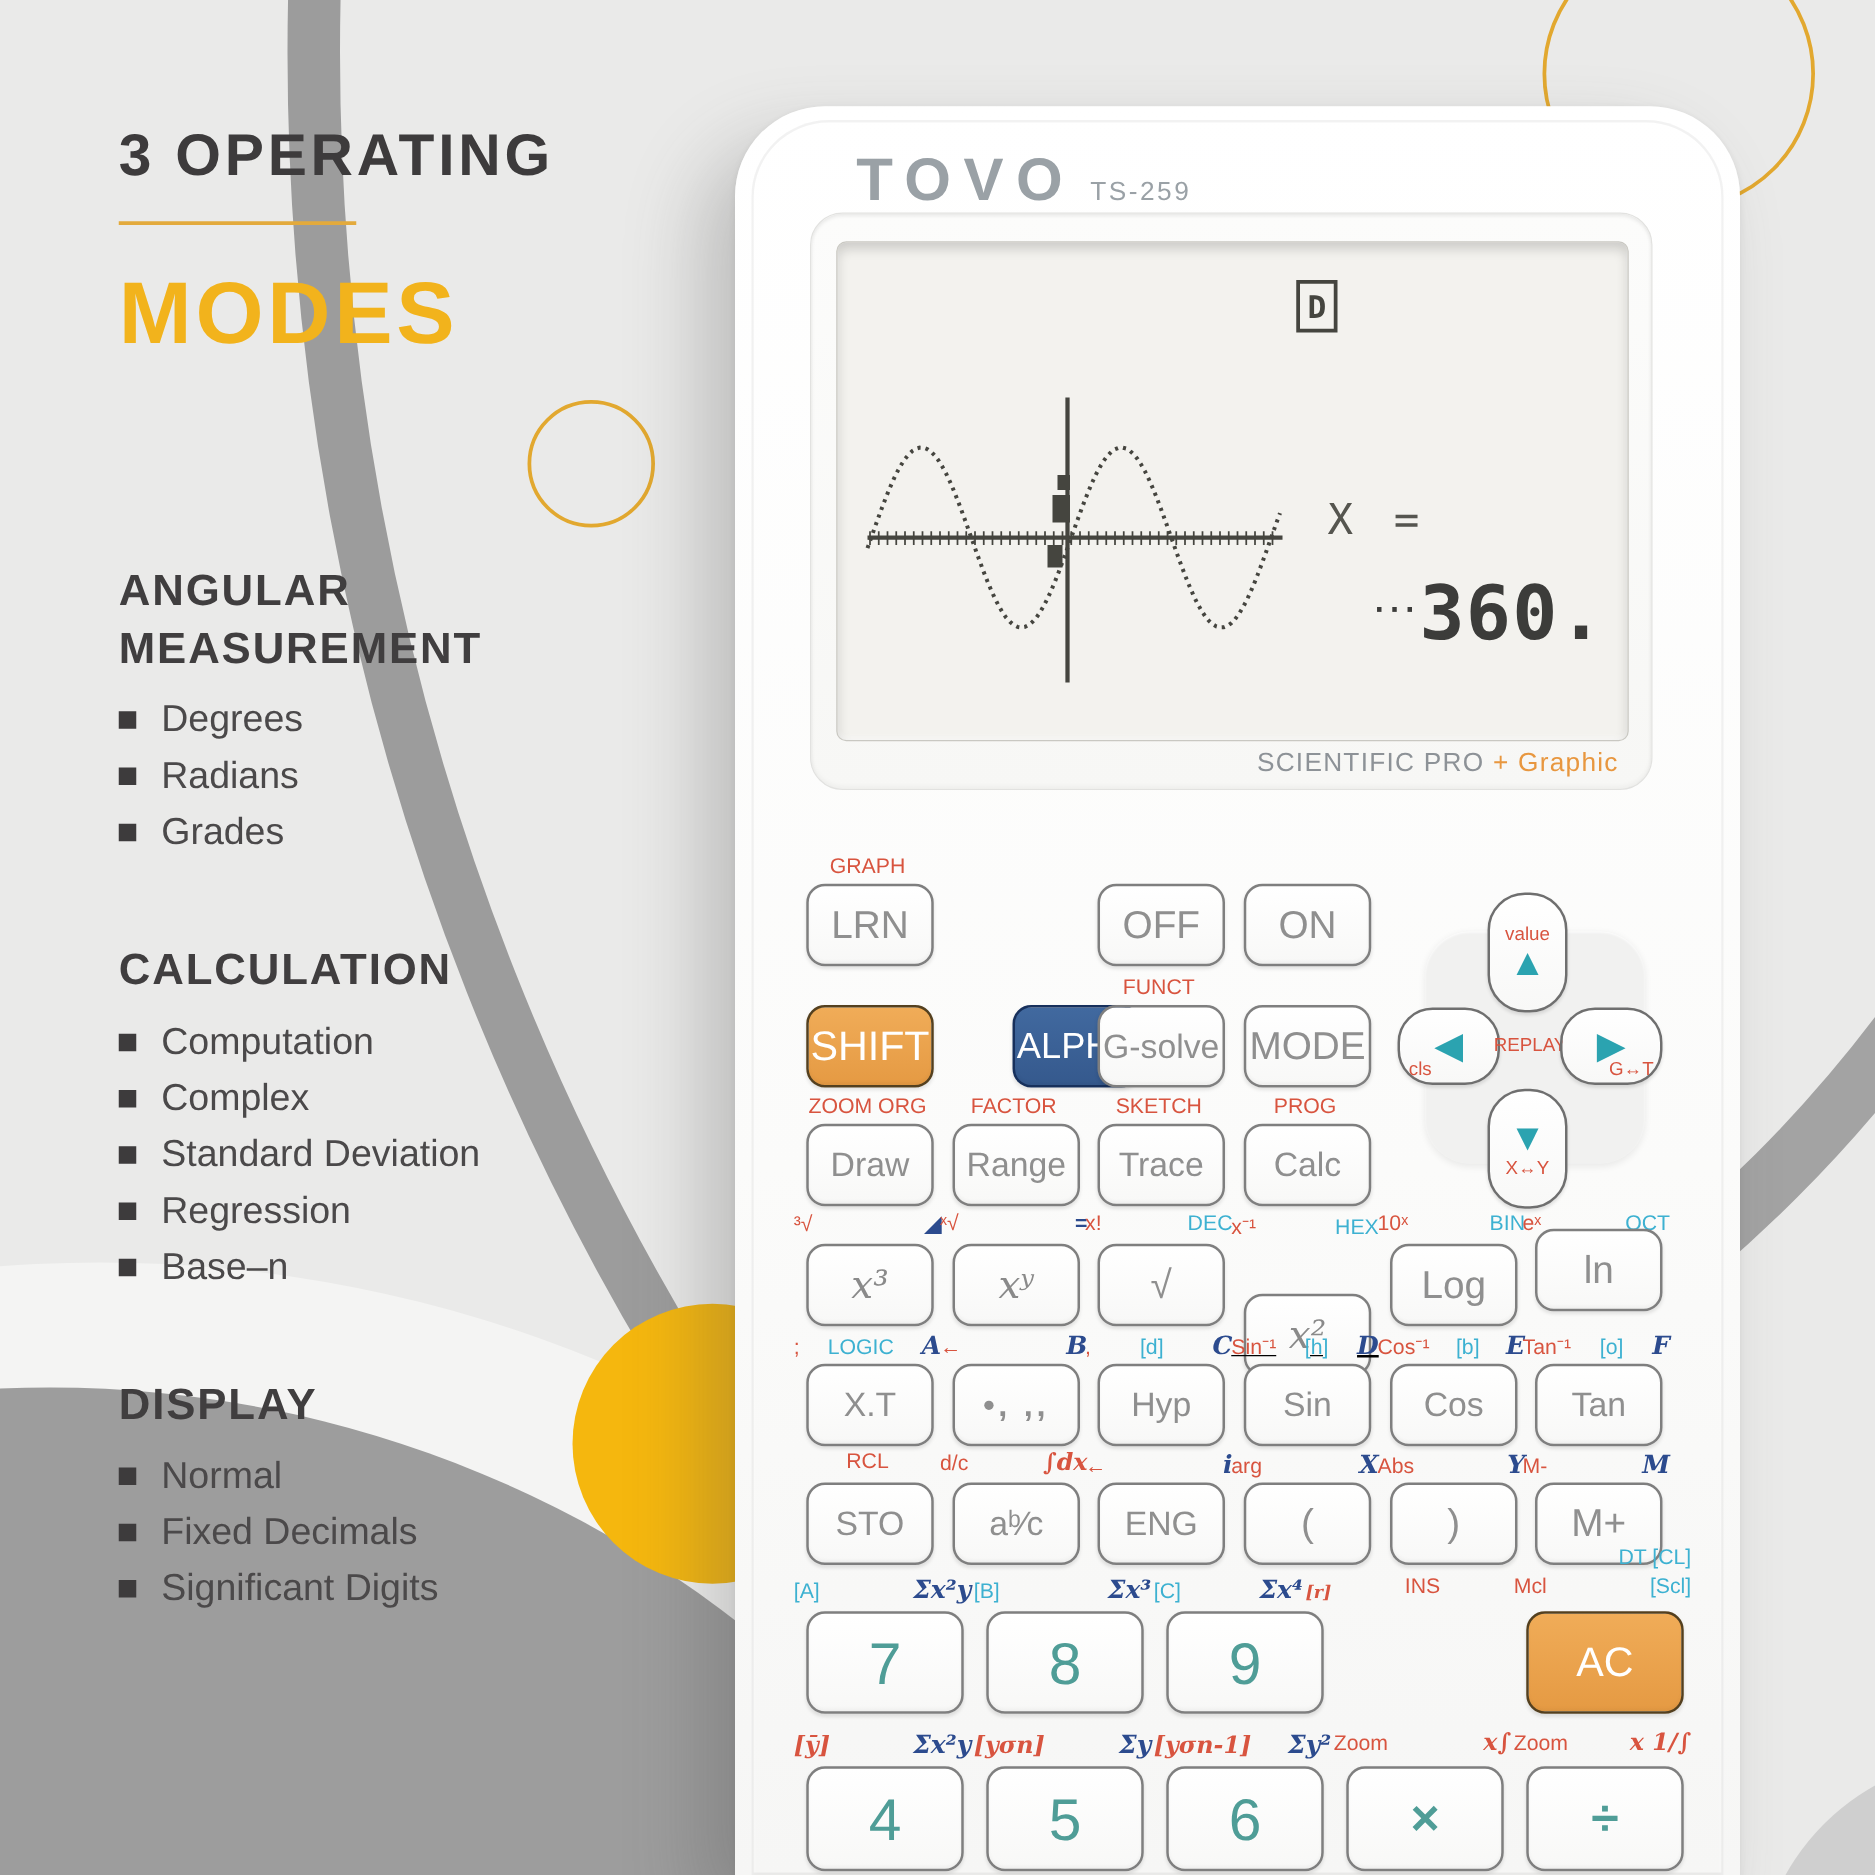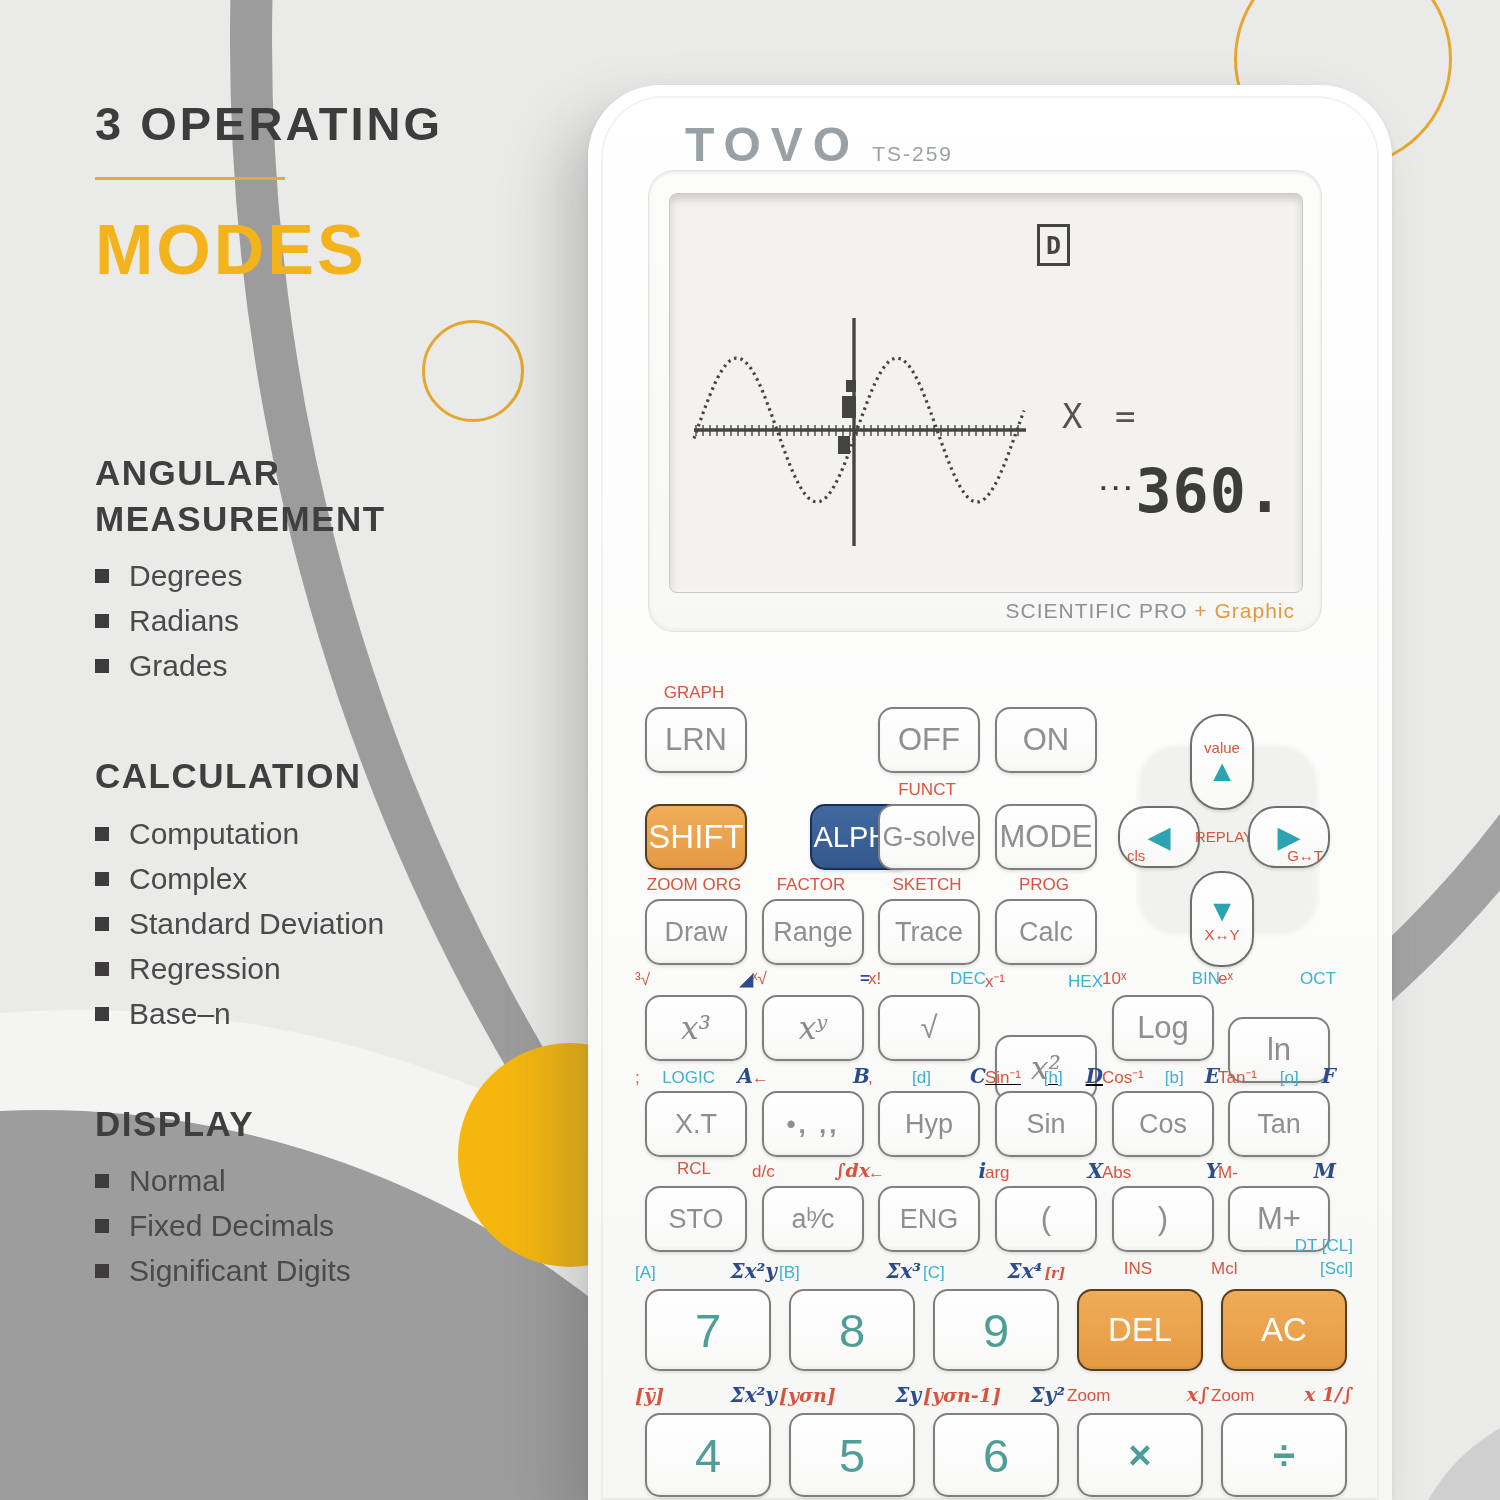--- a/index.html
+++ b/index.html
@@ -302,21 +302,21 @@
         <div class="key math" style="left: 350px; top: 950px; width: 98px; height: 62px;">x²</div>
         <div class="klabel" style="left: 457px; top: 884px; width: 118px;">
           <span class="red">10ˣ</span>
           <span class="cyan">BIN</span>
         </div>
         <div class="key fn big" style="left: 467px; top: 910px; width: 98px; height: 62px;">Log</div>
         <div class="klabel" style="left: 573px; top: 884px; width: 118px;">
           <span class="red">eˣ</span>
           <span class="cyan">OCT</span>
         </div>
-        <div class="key fn big" style="left: 583px; top: 932px; width: 98px; height: 62px;">ln</div>
+        <div class="key fn big" style="left: 583px; top: 898px; width: 98px; height: 62px;">ln</div>
         <div class="klabel" style="left: -10px; top: 979px; width: 118px;">
           <span class="red">;</span>
           <span class="cyan">LOGIC</span>
           <span class="letter">A</span>
         </div>
         <div class="key fn" style="left: 0px; top: 1006px; width: 98px; height: 62px;">X.T</div>
         <div class="klabel" style="left: 107px; top: 979px; width: 118px;">
           <span class="red">←</span>
           <span class="letter">B</span>
         </div>
@@ -385,21 +385,20 @@
         </div>
         <div class="key digit" style="left: 144px; top: 1204px; width: 122px; height: 78px;">8</div>
         <div class="klabel" style="left: 278px; top: 1174px; width: 142px;">
           <span class="cyan">[C]</span>
           <span class="navyi">Σx⁴<span class="a2">[r]</span></span>
         </div>
         <div class="key digit" style="left: 288px; top: 1204px; width: 122px; height: 78px;">9</div>
         <div class="klabel center" style="left: 422px; top: 1174px; width: 142px;">
           <span class="red">INS</span>
         </div>
-        <div class="key orange" style="left: 432px; top: 1204px; width: 122px; height: 78px;">DEL</div>
         <div class="klabel end" style="left: 566px; top: 1151px; width: 142px;">
           <span class="cyan">DT [CL]</span>
         </div>
         <div class="klabel" style="left: 566px; top: 1174px; width: 142px;">
           <span class="red">Mcl</span>
           <span class="cyan">[Scl]</span>
         </div>
         <div class="key orange" style="left: 576px; top: 1204px; width: 122px; height: 78px;">AC</div>
         <div class="klabel" style="left: -10px; top: 1298px; width: 142px;">
           <span class="redi">[ȳ]</span>

